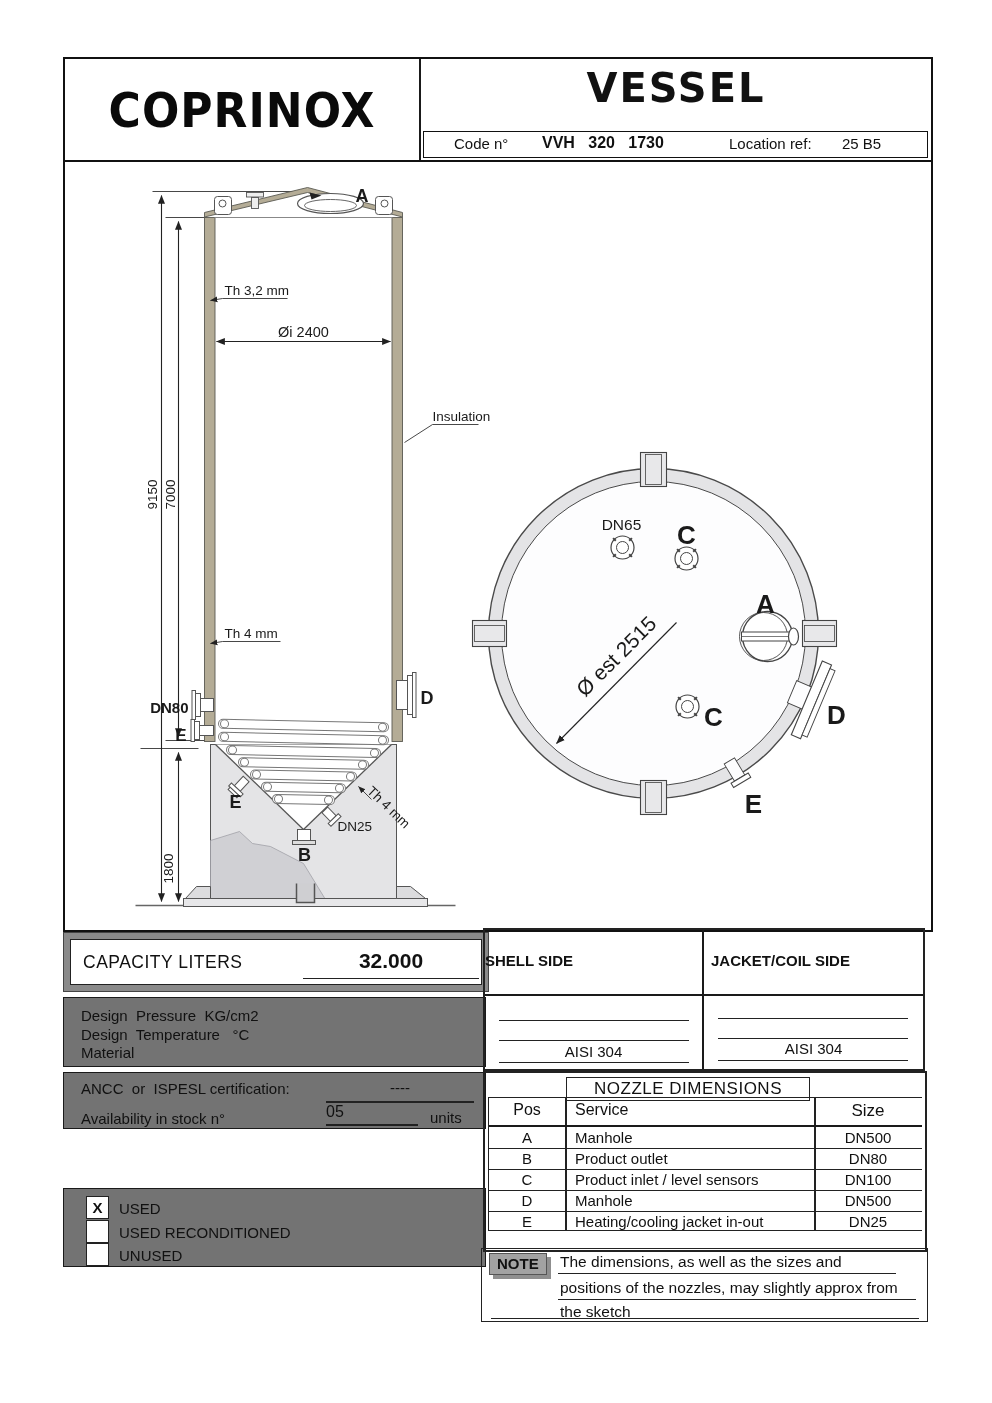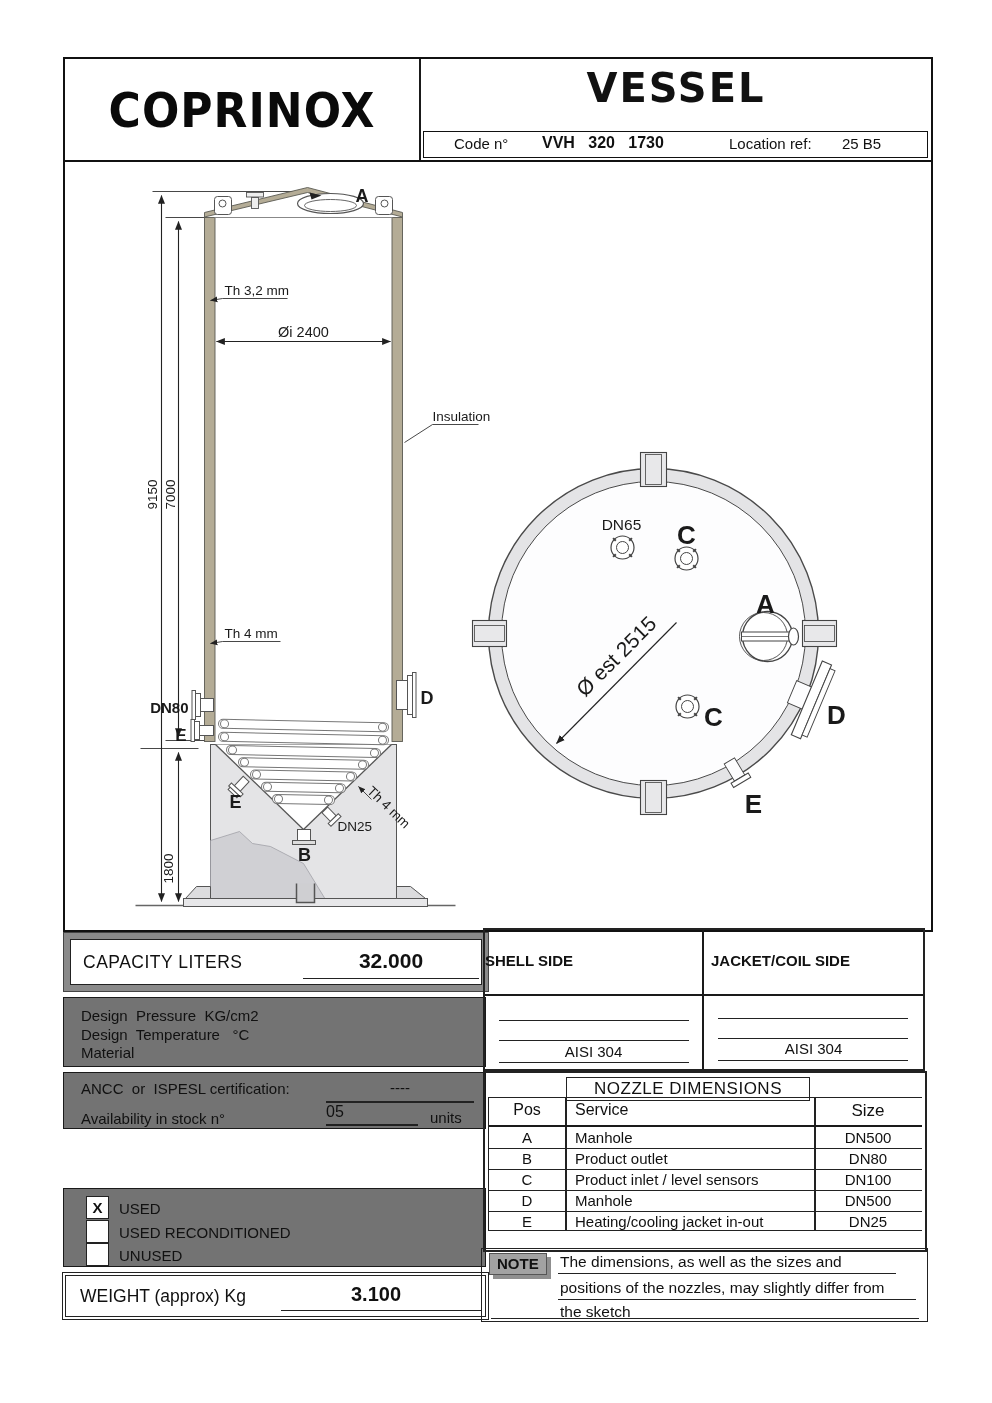--- a/index.html
+++ b/index.html
@@ -315,27 +315,20 @@
     <div class="chk" style="left:22px;top:31px;">
         <span></span>
       </div>
     <span class="abs lbl15" style="left:55px;top:35px;">USED RECONDITIONED</span>
     <div class="chk" style="left:22px;top:54px;">
         <span></span>
       </div>
     <span class="abs lbl15" style="left:55px;top:58px;">UNUSED</span>
   </div>
 
-  <div class="abs" style="left:62px;top:1272px;width:425px;height:46px;border:1.5px solid #222;">
-    <div class="abs" style="left:2px;top:2px;right:2px;bottom:2px;border:1.5px solid #222;">
-      <span class="abs" style="left:14px;top:10px;font-size:17.5px;">WEIGHT (approx) Kg</span>
-      <span class="abs" style="left:230px;top:7px;width:160px;text-align:center;font-weight:bold;font-size:20px;">3.100</span>
-      <div class="uline" style="left:215px;bottom:5px;width:200px;"></div>
-    </div>
-  </div>
 
   <div class="abs" style="left:483px;top:928px;width:438px;height:139px;border:2px solid #222;">
     <div class="vline" style="left:217px;top:0;height:100%;"></div>
     <div class="hline" style="left:0;top:64px;width:100%;"></div>
     <span class="cellhdr" style="left:0;width:217px;">SHELL SIDE</span>
     <span class="cellhdr" style="left:226px;right:0;">JACKET/COIL SIDE</span>
     <div class="rowline" style="left:14px;top:90px;width:190px;"></div>
     <div class="rowline" style="left:233px;top:88px;width:190px;"></div>
     <div class="rowline" style="left:14px;top:110px;width:190px;"></div>
     <div class="rowline" style="left:233px;top:108px;width:190px;"></div>
@@ -385,19 +378,19 @@
         <span style="left:325px;width:108px;text-align:center;">DN25</span>
       </div>
       <div class="rowline" style="left:0;top:131.5px;width:100%;"></div>
     </div>
   </div>
 
   <div class="abs" style="left:481px;top:1248px;width:445px;height:72px;border:1.5px solid #222;">
     <div class="notelbl">NOTE</div>
     <span class="ntext" style="top:4px;">The dimensions, as well as the sizes and</span>
     <div class="rowline" style="left:76px;top:24px;width:338px;"></div>
-    <span class="ntext" style="top:30px;">positions of the nozzles, may slightly differ from</span>
+    <span class="ntext" style="top:30px;">positions of the nozzles, may slightly approx from</span>
     <div class="rowline" style="left:76px;top:50px;width:358px;"></div>
     <span class="ntext" style="top:54px;">the sketch</span>
     <div class="rowline" style="left:9px;top:69px;width:428px;"></div>
   </div>
 
 </div>
 
 </body></html>

